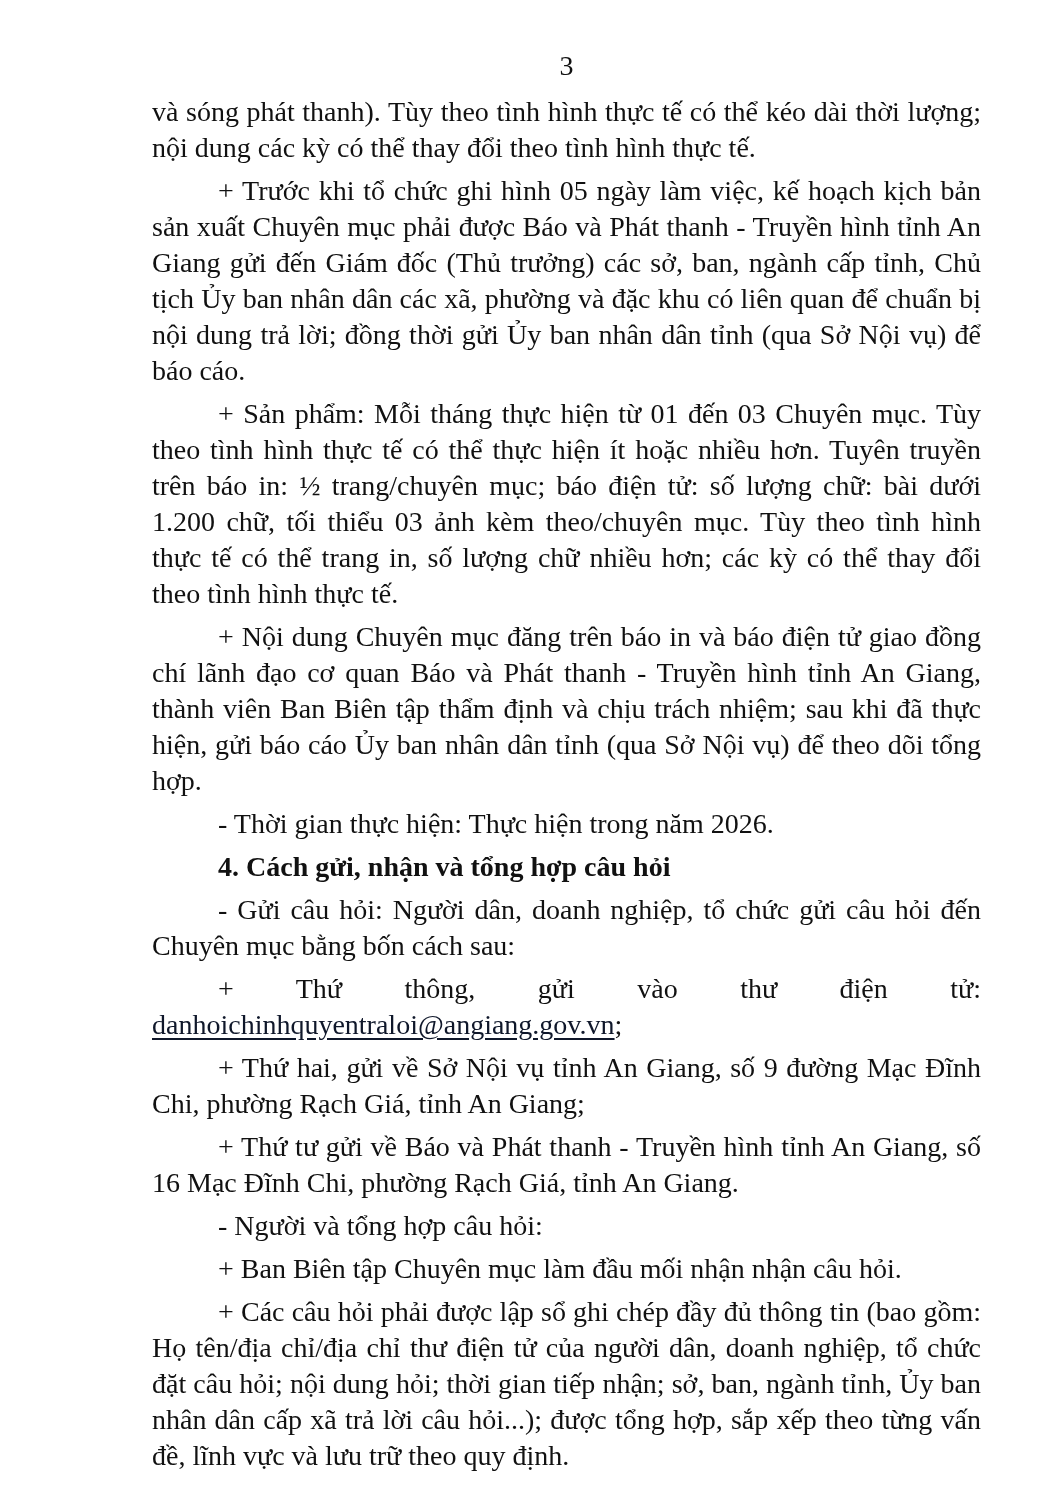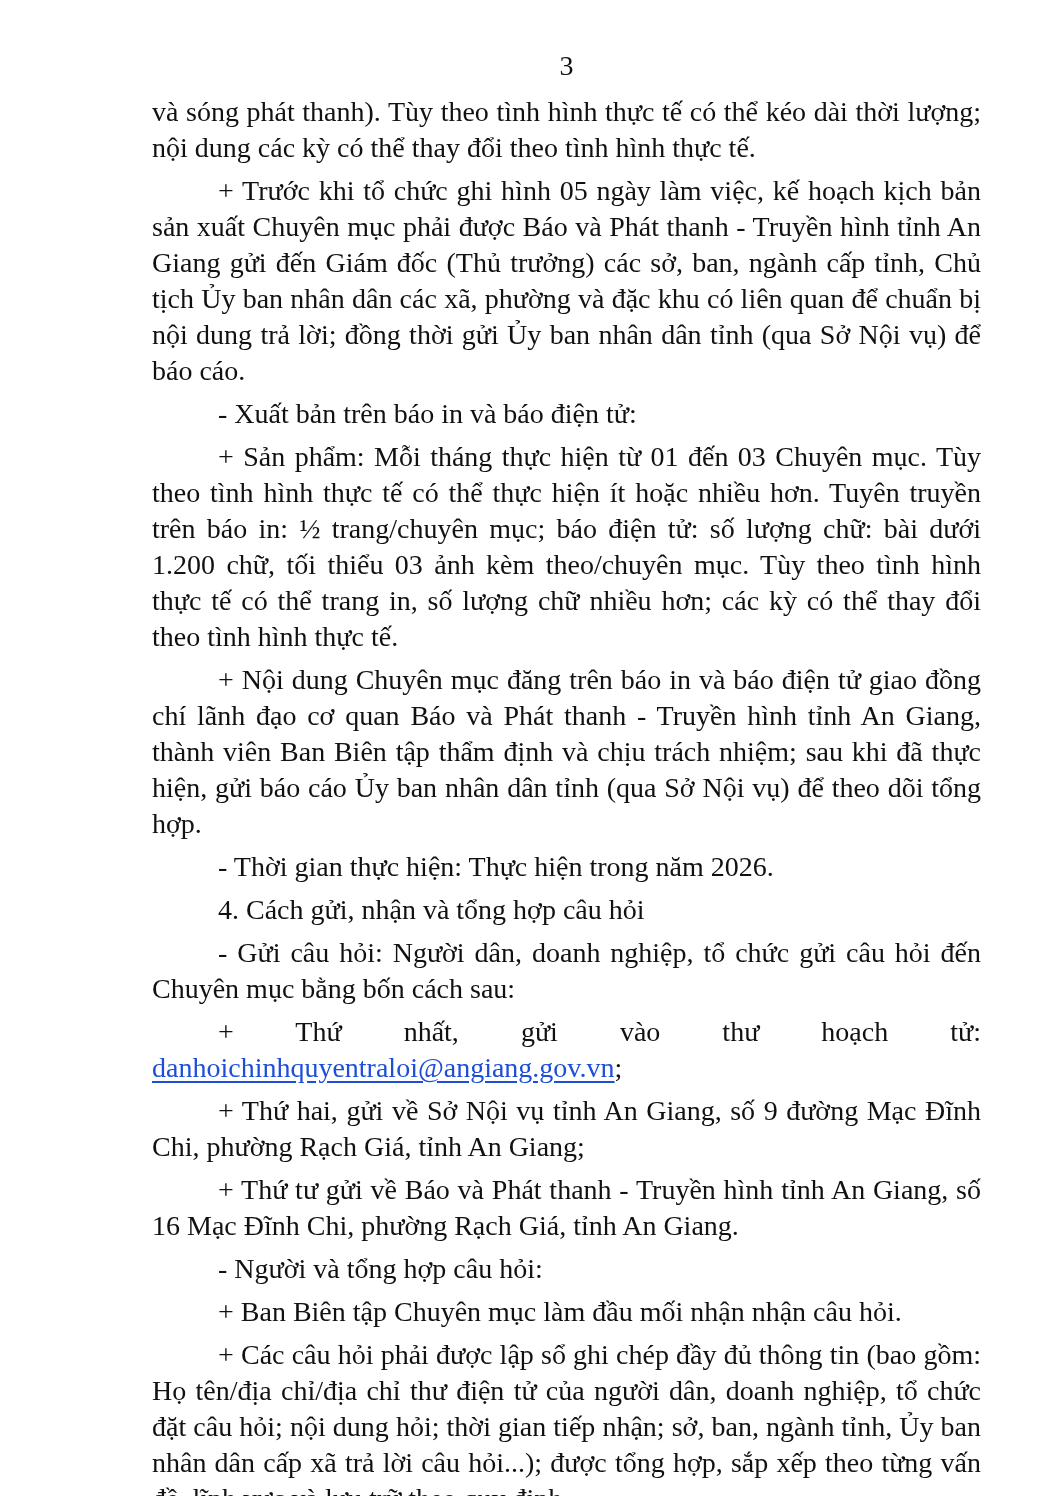--- a/index.html
+++ b/index.html
@@ -25,52 +25,51 @@
     margin: 0 0 10px 0;
   }
   .para {
     margin: 0 0 7px 0;
     text-align: justify;
   }
   .indent {
     text-indent: 66px;
   }
   .bold {
-    font-weight: normal;
+    font-weight: bold;
   }
   .email-link {
     text-decoration: underline;
     text-underline-offset: 4px;
-    color: #1d4ed8;
+    color: #0f172a;
   }
 </style>
 </head>
 <body>
 
 <div class="page">
 
   <p class="pagenum">3</p>
 
   <p class="para">và sóng phát thanh). Tùy theo tình hình thực tế có thể kéo dài thời lượng; nội dung các kỳ có thể thay đổi theo tình hình thực tế.</p>
 
   <p class="para indent">+ Trước khi tổ chức ghi hình 05 ngày làm việc, kế hoạch kịch bản sản xuất Chuyên mục phải được Báo và Phát thanh - Truyền hình tỉnh An Giang gửi đến Giám đốc (Thủ trưởng) các sở, ban, ngành cấp tỉnh, Chủ tịch Ủy ban nhân dân các xã, phường và đặc khu có liên quan để chuẩn bị nội dung trả lời; đồng thời gửi Ủy ban nhân dân tỉnh (qua Sở Nội vụ) để báo cáo.</p>
 
-  <p class="para indent">- Xuất bản trên báo in và báo điện tử:</p>
 
   <p class="para indent">+ Sản phẩm: Mỗi tháng thực hiện từ 01 đến 03 Chuyên mục. Tùy theo tình hình thực tế có thể thực hiện ít hoặc nhiều hơn. Tuyên truyền trên báo in: ½ trang/chuyên mục; báo điện tử: số lượng chữ: bài dưới 1.200 chữ, tối thiểu 03 ảnh kèm theo/chuyên mục. Tùy theo tình hình thực tế có thể trang in, số lượng chữ nhiều hơn; các kỳ có thể thay đổi theo tình hình thực tế.</p>
 
   <p class="para indent">+ Nội dung Chuyên mục đăng trên báo in và báo điện tử giao đồng chí lãnh đạo cơ quan Báo và Phát thanh - Truyền hình tỉnh An Giang, thành viên Ban Biên tập thẩm định và chịu trách nhiệm; sau khi đã thực hiện, gửi báo cáo Ủy ban nhân dân tỉnh (qua Sở Nội vụ) để theo dõi tổng hợp.</p>
 
   <p class="para indent">- Thời gian thực hiện: Thực hiện trong năm 2026.</p>
 
   <p class="para indent bold">4. Cách gửi, nhận và tổng hợp câu hỏi</p>
 
   <p class="para indent">- Gửi câu hỏi: Người dân, doanh nghiệp, tổ chức gửi câu hỏi đến Chuyên mục bằng bốn cách sau:</p>
 
-  <p class="para indent"><span>+ Thứ nhất, gửi vào thư hoạch tử: </span><span class="email-link">danhoichinhquyentraloi@angiang.gov.vn</span><span>;</span></p>
+  <p class="para indent"><span>+ Thứ thông, gửi vào thư điện tử: </span><span class="email-link">danhoichinhquyentraloi@angiang.gov.vn</span><span>;</span></p>
 
   <p class="para indent">+ Thứ hai, gửi về Sở Nội vụ tỉnh An Giang, số 9 đường Mạc Đĩnh Chi, phường Rạch Giá, tỉnh An Giang;</p>
 
 
   <p class="para indent">+ Thứ tư gửi về Báo và Phát thanh - Truyền hình tỉnh An Giang, số 16 Mạc Đĩnh Chi, phường Rạch Giá, tỉnh An Giang.</p>
 
   <p class="para indent">- Người và tổng hợp câu hỏi:</p>
 
   <p class="para indent">+ Ban Biên tập Chuyên mục làm đầu mối nhận nhận câu hỏi.</p>
 

